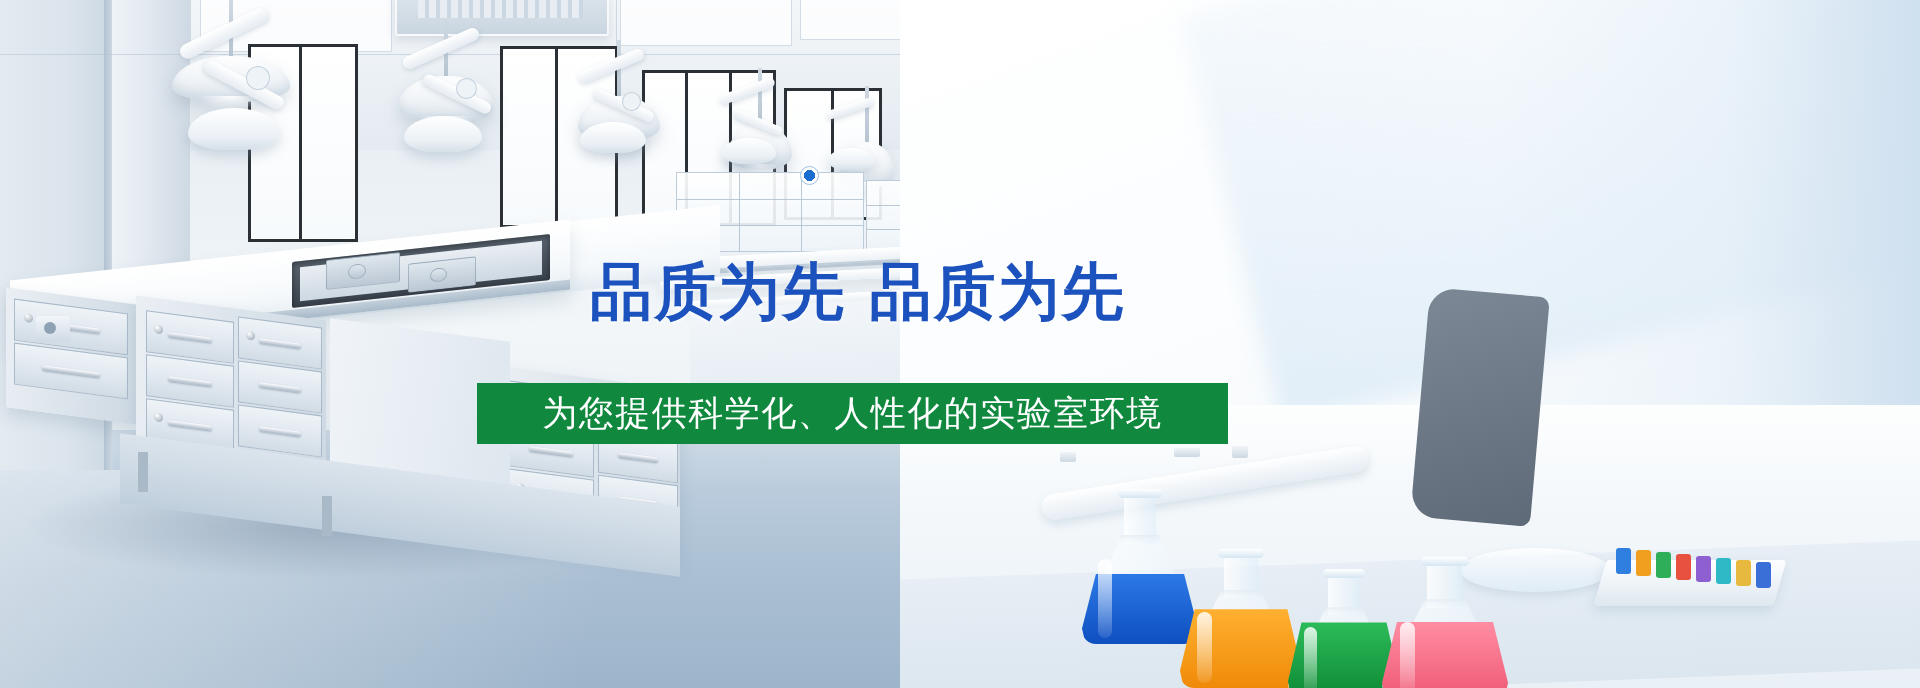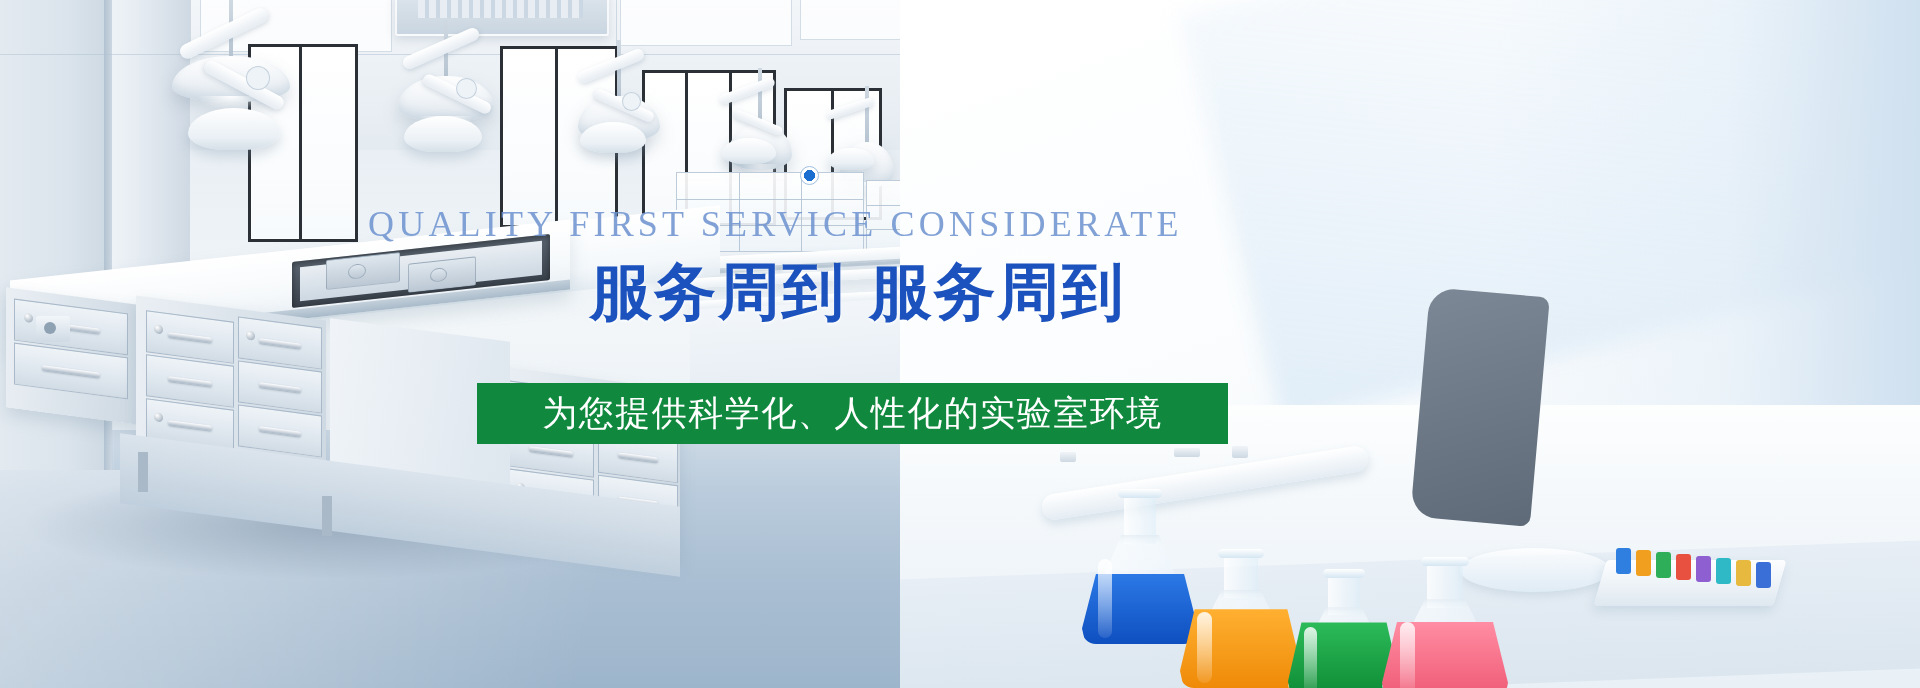--- a/index.html
+++ b/index.html
@@ -435,22 +435,21 @@
     <div class="vial" style="left:836px;top:560px;background:#e8b93f;"></div>
     <div class="vial" style="left:856px;top:562px;background:#3a6fd8;"></div>
 
     <div style="position:absolute;left:520px;top:292px;width:120px;height:230px;
                 background:linear-gradient(160deg,#7d8896,#5e6a78);border-radius:26px 10px 10px 26px;
                 transform:rotate(5deg);"></div>
 
   </div>
 
   <div class="txt">
-    <div class="eyebrow">QUALITY FIRST SERVICE CONSIDERATE</div>
-
-    <div class="headline">服务周到 服务周到</div>
+
+    <div class="headline">品质为先 品质为先</div>
 
     <div class="subbar">
       <span>为您提供科学化、人性化的实验室环境</span>
     </div>
   </div>
 
 </div>
 
 </body></html>

